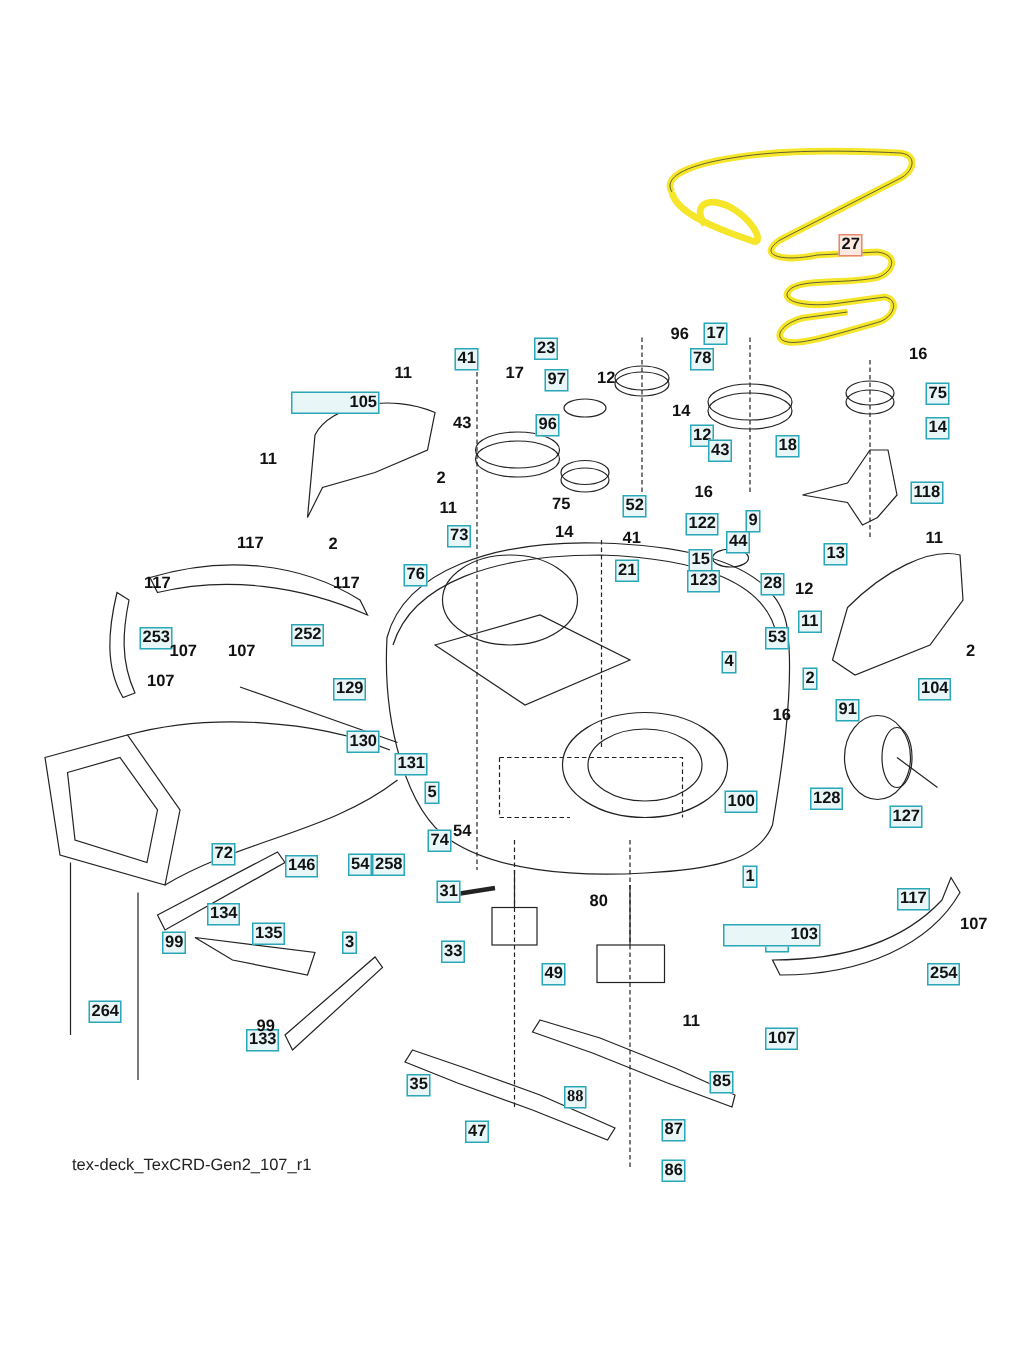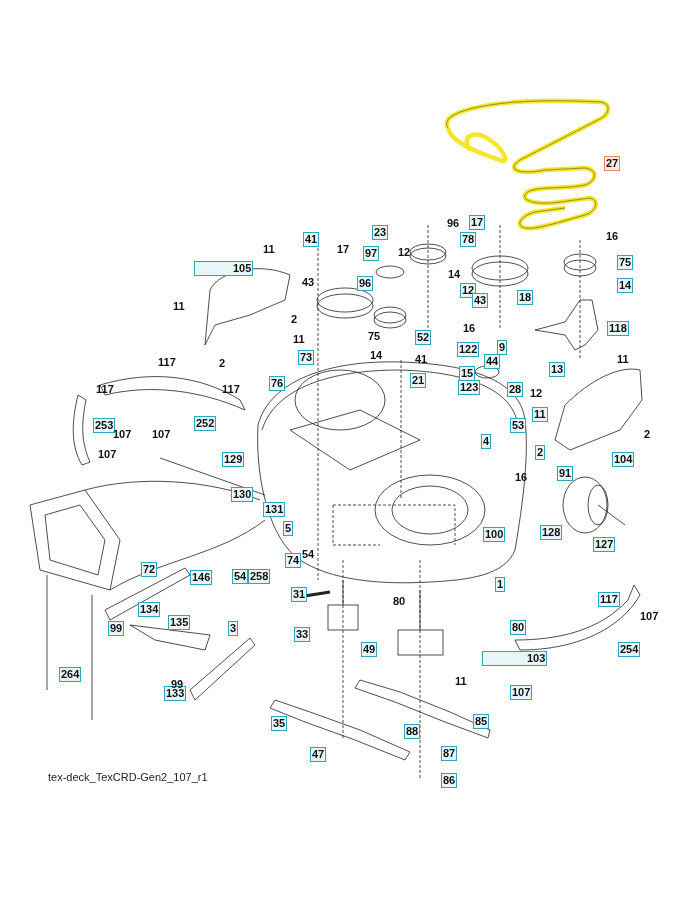--- a/index.html
+++ b/index.html
@@ -101,28 +101,28 @@
     <path d="M500 225 L500 330"></path>
     <path d="M580 240 L580 360"></path>
     <path d="M401 360 L401 500"></path>
     <path d="M343 560 L343 740"></path>
     <path d="M420 560 L420 780"></path>
     <path d="M333 505 L455 505 L455 545 M333 505 L333 545 L380 545"></path>
   </g>
 </svg>
 
 <div id="callouts">
-    <div class="lbl box hl" style="left: 604px; top: 156px;">27</div>
+    <div class="lbl box hl" style="left: 559px; top: 156px;">27</div>
     <div class="lbl" style="left: 606px; top: 230px;">16</div>
     <div class="lbl box" style="left: 617px; top: 255px;">75</div>
     <div class="lbl box" style="left: 617px; top: 278px;">14</div>
     <div class="lbl box" style="left: 607px; top: 321px;">118</div>
     <div class="lbl box" style="left: 549px; top: 362px;">13</div>
     <div class="lbl" style="left: 617px; top: 353px;">11</div>
-    <div class="lbl box" style="left: 372px; top: 225px;">23</div>
+    <div class="lbl box" style="left: 356px; top: 225px;">23</div>
     <div class="lbl" style="left: 447px; top: 217px;">96</div>
     <div class="lbl box" style="left: 469px; top: 215px;">17</div>
     <div class="lbl box" style="left: 460px; top: 232px;">78</div>
     <div class="lbl box" style="left: 363px; top: 246px;">97</div>
     <div class="lbl" style="left: 398px; top: 246px;">12</div>
     <div class="lbl box" style="left: 303px; top: 232px;">41</div>
     <div class="lbl" style="left: 337px; top: 243px;">17</div>
     <div class="lbl" style="left: 448px; top: 268px;">14</div>
     <div class="lbl box" style="left: 357px; top: 276px;">96</div>
     <div class="lbl box" style="left: 460px; top: 283px;">12</div>
@@ -185,27 +185,27 @@
     <div class="lbl box" style="left: 228px; top: 621px;">3</div>
     <div class="lbl box" style="left: 164px; top: 657px; margin-top: 29px;">133</div>
     <div class="lbl" style="left: 171px; top: 678px;">99</div>
     <div class="lbl box" style="left: 59px; top: 667px;">264</div>
     <div class="lbl box" style="left: 263px; top: 587px; margin-left: 28px;">31</div>
     <div class="lbl box" style="left: 294px; top: 627px;">33</div>
     <div class="lbl" style="left: 393px; top: 595px;">80</div>
     <div class="lbl box" style="left: 495px; top: 577px;">1</div>
     <div class="lbl box" style="left: 510px; top: 620px;">80</div>
     <div class="lbl box" style="left: 361px; top: 642px;">49</div>
-    <div class="lbl box" style="left: 482px; top: 651px; padding-left: 44px;">103</div>
+    <div class="lbl box" style="left: 482px; top: 616px; padding-left: 44px;">103</div>
     <div class="lbl" style="left: 455px; top: 675px;">11</div>
     <div class="lbl box" style="left: 598px; top: 592px;">117</div>
     <div class="lbl" style="left: 640px; top: 610px;">107</div>
     <div class="lbl box" style="left: 618px; top: 642px;">254</div>
     <div class="lbl box" style="left: 510px; top: 685px;">107</div>
     <div class="lbl box" style="left: 271px; top: 716px;">35</div>
     <div class="lbl box" style="left: 473px; top: 714px;">85</div>
-    <div class="lbl box" style="left: 404px; top: 724px;">88</div>
+    <div class="lbl box" style="left: 376px; top: 724px; font-family: Liberation Serif, serif;">88</div>
     <div class="lbl box" style="left: 441px; top: 746px;">87</div>
     <div class="lbl box" style="left: 310px; top: 747px;">47</div>
     <div class="lbl box" style="left: 441px; top: 773px;">86</div>
   </div>
 
 <div class="caption">tex-deck_TexCRD-Gen2_107_r1</div>
 
 </body></html>

